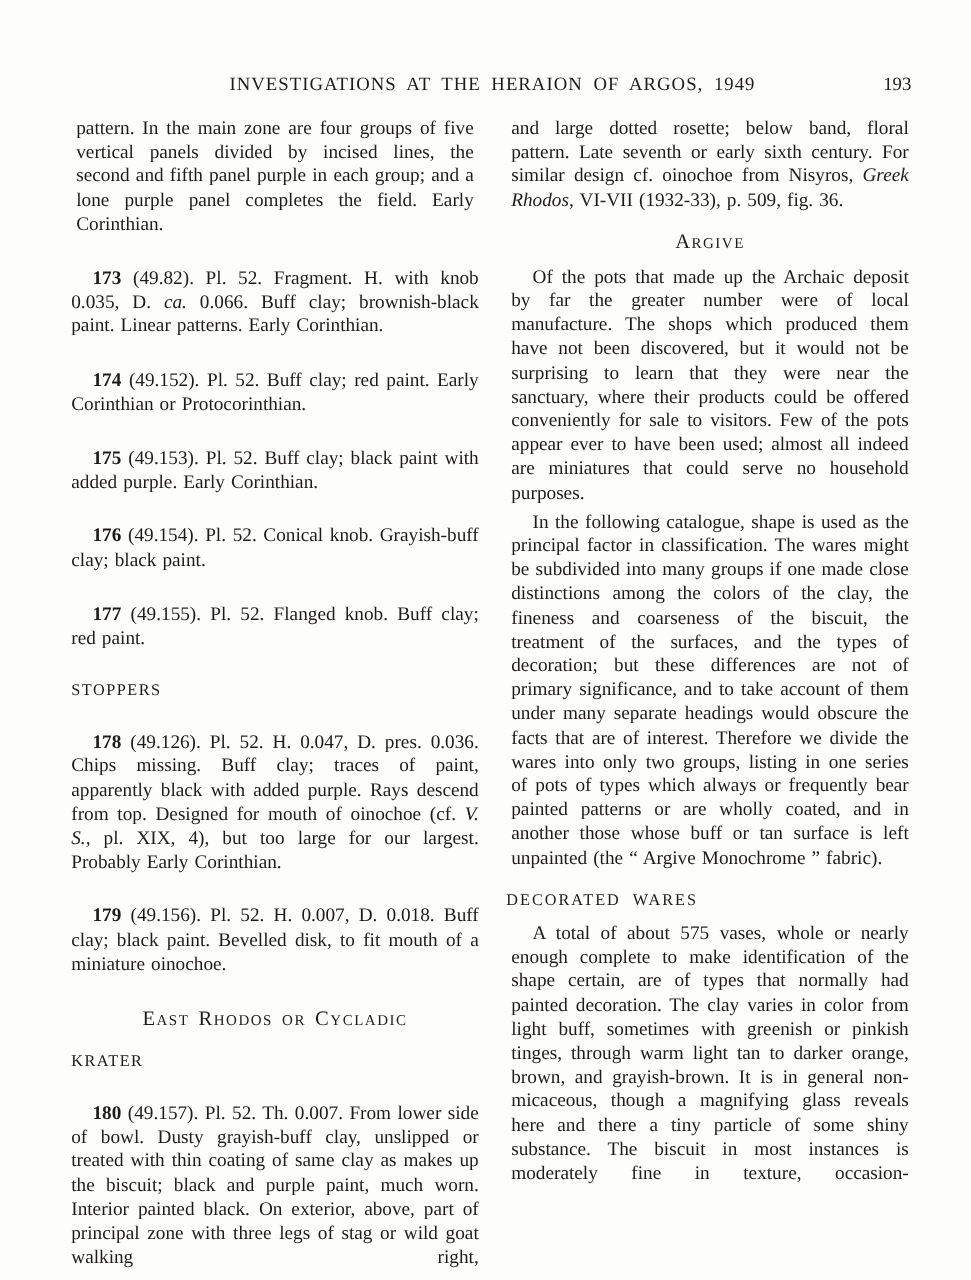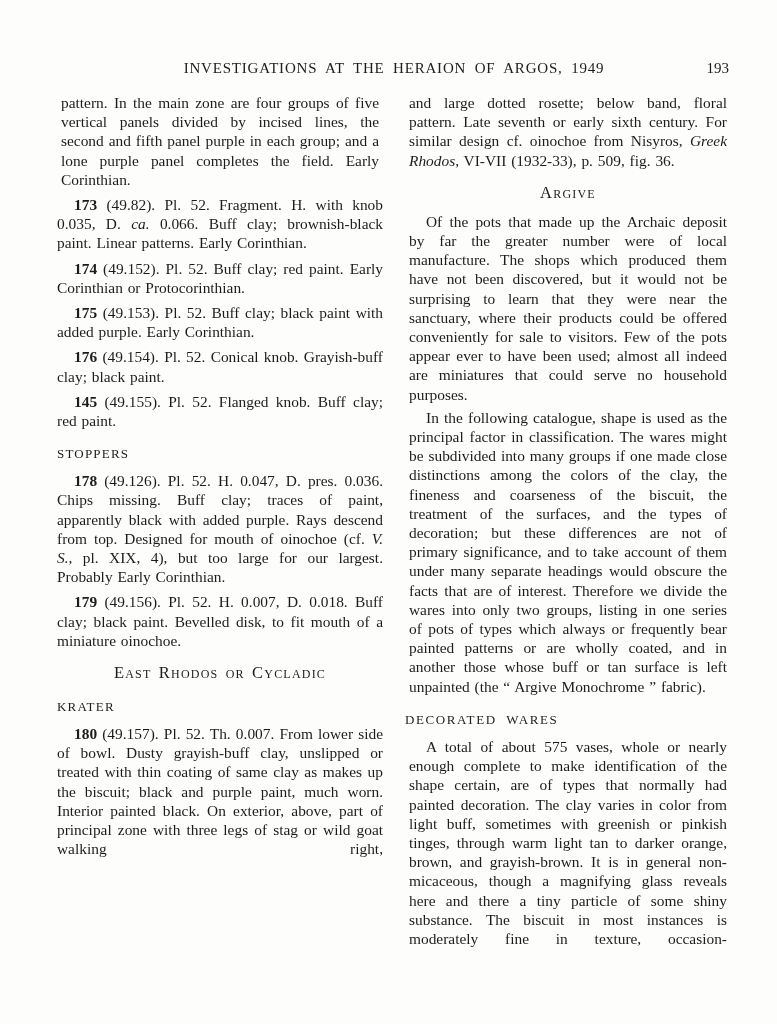--- a/index.html
+++ b/index.html
@@ -34,21 +34,21 @@
   }
   .column { width:326px; }
   .para, .entry {
     margin:4px;
     font-size:15.4px;
     line-height:19.2px;
     text-align:justify;
     word-spacing:1px;
   }
   .para.indent { text-indent:17px; }
-  .entry { text-indent:17px; margin:6px 0; }
+  .entry { text-indent:17px; margin:24px 0; }
   .entry-number { font-weight:bold; }
   .flush-last { text-align-last:justify; }
   .section-sub {
     margin:16px 0 9px;
     font-size:13px;
     font-weight:400;
     letter-spacing:1.2px;
     line-height:16px;
   }
   .section-sub.centered {
@@ -78,21 +78,21 @@
   </div>
 
   <div class="columns">
 
     <div class="column">
       <p class="para"><span>pattern. In the main zone are four groups of five vertical panels divided by incised lines, the second and fifth panel purple in each group; and a lone purple panel completes the field. Early Corinthian.</span></p>
       <p class="entry"><b class="entry-number">173</b><span><span> (49.82). Pl. 52. Fragment. H. with knob 0.035, D. </span><i>ca.</i><span> 0.066. Buff clay; brownish-black paint. Linear patterns. Early Corinthian.</span></span></p>
       <p class="entry"><b class="entry-number">174</b><span><span> (49.152). Pl. 52. Buff clay; red paint. Early Corinthian or Protocorinthian.</span></span></p>
       <p class="entry"><b class="entry-number">175</b><span><span> (49.153). Pl. 52. Buff clay; black paint with added purple. Early Corinthian.</span></span></p>
       <p class="entry"><b class="entry-number">176</b><span><span> (49.154). Pl. 52. Conical knob. Grayish-buff clay; black paint.</span></span></p>
-      <p class="entry"><b class="entry-number">145</b><span><span> (49.155). Pl. 52. Flanged knob. Buff clay; red paint.</span></span></p>
+      <p class="entry"><b class="entry-number">177</b><span><span> (49.155). Pl. 52. Flanged knob. Buff clay; red paint.</span></span></p>
       <h3 class="section-sub">STOPPERS</h3>
       <p class="entry"><b class="entry-number">178</b><span><span> (49.126). Pl. 52. H. 0.047, D. pres. 0.036. Chips missing. Buff clay; traces of paint, apparently black with added purple. Rays descend from top. Designed for mouth of oinochoe (cf. </span><i>V. S.</i><span>, pl. XIX, 4), but too large for our largest. Probably Early Corinthian.</span></span></p>
       <p class="entry"><b class="entry-number">179</b><span><span> (49.156). Pl. 52. H. 0.007, D. 0.018. Buff clay; black paint. Bevelled disk, to fit mouth of a miniature oinochoe.</span></span></p>
       <h2 class="section-heading">East Rhodos or Cycladic</h2>
       <h3 class="section-sub">KRATER</h3>
       <p class="entry flush-last"><b class="entry-number">180</b><span><span> (49.157). Pl. 52. Th. 0.007. From lower side of bowl. Dusty grayish-buff clay, unslipped or treated with thin coating of same clay as makes up the biscuit; black and purple paint, much worn. Interior painted black. On exterior, above, part of principal zone with three legs of stag or wild goat walking right,</span></span></p>
     </div>
 
     <div class="column">
       <p class="para"><span>and large dotted rosette; below band, floral pattern. Late seventh or early sixth century. For similar design cf. oinochoe from Nisyros, </span><i>Greek Rhodos</i><span>, VI-VII (1932-33), p. 509, fig. 36.</span></p>

